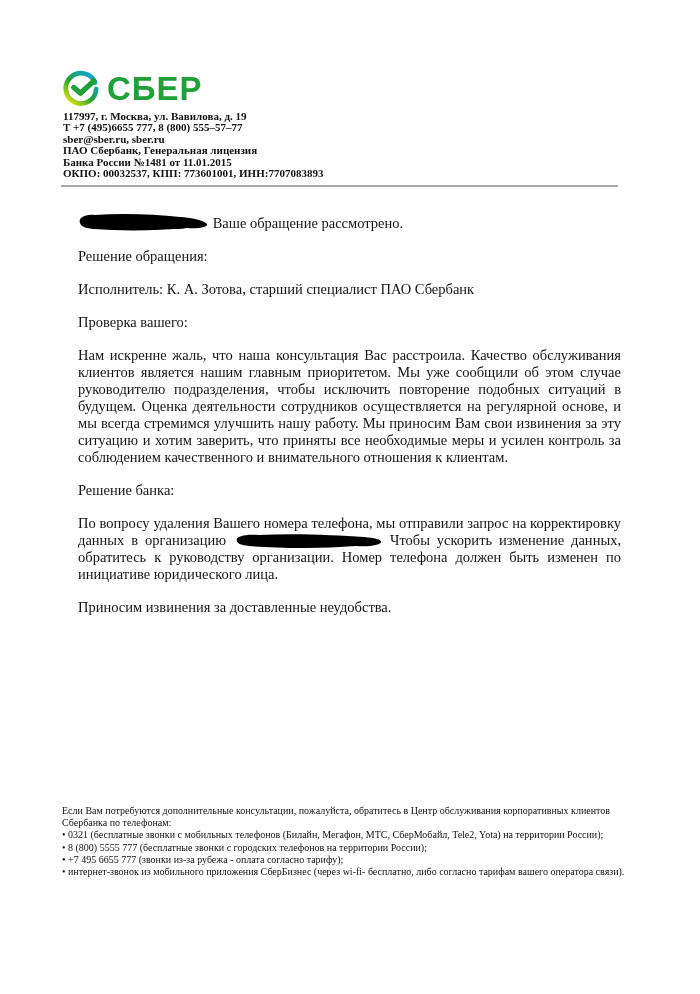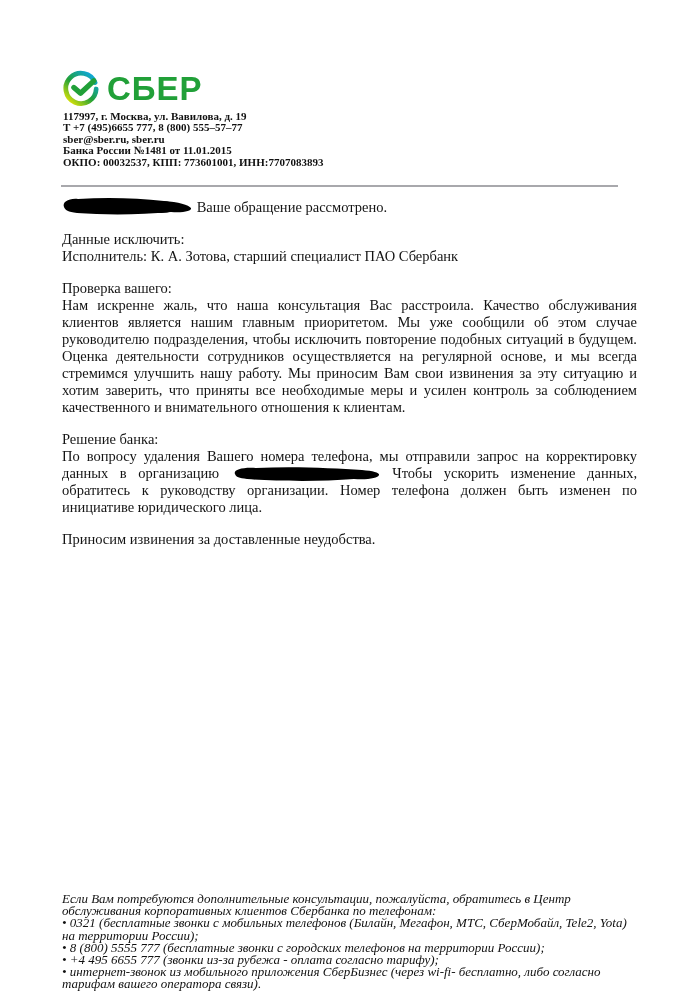--- a/index.html
+++ b/index.html
@@ -24,31 +24,31 @@
   .divider {
     position:absolute; left:61px; top:185px; width:557px; height:0;
     border-top:2px solid #a8a8ac;
   }
 
   
   .body {
     position:absolute; left:62px; top:196px; width:575px;
     font-size:14.5px; line-height:17px;
   }
-  .body p { margin:0; }
+  .body p { margin:16px; }
   .sec { margin-top:15px; }
   .just { text-align:justify; }
 
   .blob { display:inline-block; vertical-align:-4px; }
   .blob svg { display:block; }
 
   
   .footer {
-    position:absolute; left:62px; top:893px; width:577px;
-    font-size:13px; line-height:12.2px; color:#111;font-style:italic;
+    position:absolute; left:62px; top:805px; width:577px;
+    font-size:10px; line-height:12.2px; color:#111;
   }
   .footer p { margin:0; }
   .fline { display:block; }
   .marker { display:inline; }
 </style>
 </head>
 <body>
 
 <div class="page">
 
@@ -64,38 +64,39 @@
       <path d="M 34.8 13.2 A 16 16 0 1 0 36 20" fill="none" stroke="url(#sberGrad)" stroke-width="5" stroke-linecap="round"></path>
       <path d="M 12.5 18.5 L 19.5 24.5 L 33.5 11.5" fill="none" stroke="#21A038" stroke-width="5.6" stroke-linecap="round" stroke-linejoin="round"></path>
     </svg>
     <span class="wordmark">СБЕР</span>
   </div>
 
   <div class="address">
     <div>117997, г. Москва, ул. Вавилова, д. 19</div>
     <div>Т +7 (495)6655 777, 8 (800) 555–57–77</div>
     <div>sber@sber.ru, sber.ru</div>
+    <div>ПАО Сбербанк, Генеральная лицензия</div>
     <div>Банка России №1481 от 11.01.2015</div>
     <div>ОКПО: 00032537, КПП: 773601001, ИНН:7707083893</div>
   </div>
 
   <div class="divider"></div>
 
   <div class="body">
 
     <p>
       <span class="blob"><svg width="131" height="20" viewBox="0 0 131 20" aria-hidden="true">
             <path d="M2,11 C0,6 7,2 16,3 C45,1 75,2 102,5 C116,6 127,9 129,12 C130,15 121,17 109,16 C78,19 42,19 15,17 C6,16 3,14 2,11 Z" fill="#000"></path>
             <ellipse cx="99" cy="11" rx="16" ry="6" fill="#000"></ellipse>
           </svg></span>
       <span>Ваше обращение рассмотрено.</span>
     </p>
 
     <div class="sec">
-      <p>Данные исключить:</p>
+      <p>Решение обращения:</p>
       <p>Исполнитель: К. А. Зотова, старший специалист ПАО Сбербанк</p>
     </div>
 
 
     <div class="sec">
       <p>Проверка вашего:</p>
       <p class="just">Нам искренне жаль, что наша консультация Вас расстроила. Качество обслуживания клиентов является нашим главным приоритетом. Мы уже сообщили об этом случае руководителю подразделения, чтобы исключить повторение подобных ситуаций в будущем. Оценка деятельности сотрудников осуществляется на регулярной основе, и мы всегда стремимся улучшить нашу работу. Мы приносим Вам свои извинения за эту ситуацию и хотим заверить, что приняты все необходимые меры и усилен контроль за соблюдением качественного и внимательного отношения к клиентам.</p>
     </div>
 
     <div class="sec">
@@ -112,17 +113,17 @@
     <div class="sec">
       <p>Приносим извинения за доставленные неудобства.</p>
     </div>
 
   </div>
 
   <div class="footer">
     <p>Если Вам потребуются дополнительные консультации, пожалуйста, обратитесь в Центр обслуживания корпоративных клиентов Сбербанка по телефонам:</p>
     <p class="fline"><span class="marker">•</span> <span>0321 (бесплатные звонки с мобильных телефонов (Билайн, Мегафон, МТС, СберМобайл, Tele2, Yota) на территории России);</span></p>
     <p class="fline"><span class="marker">•</span> <span>8 (800) 5555 777 (бесплатные звонки с городских телефонов на территории России);</span></p>
-    <p class="fline"><span class="marker">•</span> <span>+4 495 6655 777 (звонки из-за рубежа - оплата согласно тарифу);</span></p>
+    <p class="fline"><span class="marker">•</span> <span>+7 495 6655 777 (звонки из-за рубежа - оплата согласно тарифу);</span></p>
     <p class="fline"><span class="marker">•</span> <span>интернет-звонок из мобильного приложения СберБизнес (через wi-fi- бесплатно, либо согласно тарифам вашего оператора связи).</span></p>
   </div>
 
 </div>
 
 </body></html>

